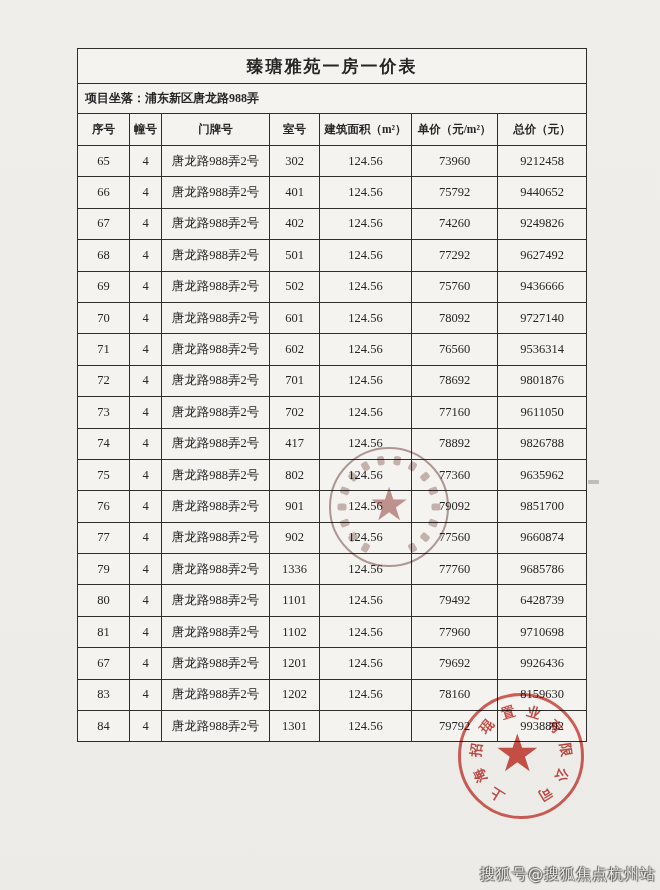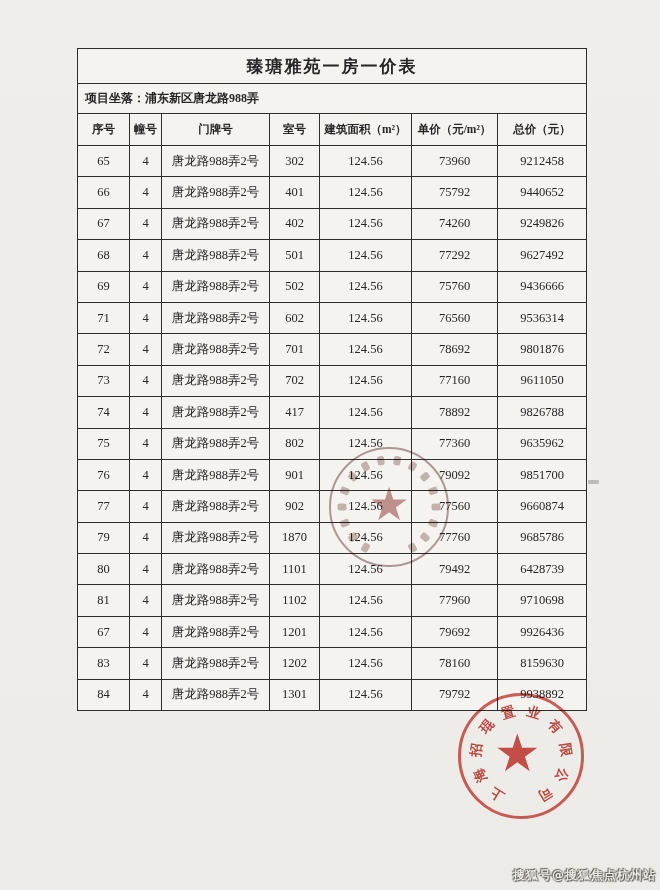--- a/index.html
+++ b/index.html
@@ -47,21 +47,21 @@
   }
   .ring-mark{
     position:absolute;left:50%;top:50%;
     width:7px;height:9px;border-radius:2px;
     background:rgba(118,74,66,.38);
   }
   
   .watermark{
     position:absolute;right:4px;bottom:6px;
     font-family:"DejaVu Sans","Liberation Sans",sans-serif;
-    font-size:12px;font-weight:bold;letter-spacing:1px;
+    font-size:15px;font-weight:normal;letter-spacing:1px;
     color:rgba(250,248,244,.92);
     text-shadow:0 0 1px #55514d,0 0 2px #55514d,1px 1px 1px #55514d,-1px -1px 1px #55514d;
     opacity:.9;
     padding-left:23px;
   }
   .smudge{position:absolute;left:588px;top:480px;width:11px;height:4px;background:#8d8b88;opacity:.5;border-radius:1px;}
 </style>
 </head>
 <body>
 
@@ -134,20 +134,29 @@
         <tr class="data-row">
       <td>69</td>
       <td>4</td>
       <td>唐龙路988弄2号</td>
       <td>502</td>
       <td>124.56</td>
       <td>75760</td>
       <td>9436666</td>
     </tr>
         <tr class="data-row">
+      <td>70</td>
+      <td>4</td>
+      <td>唐龙路988弄2号</td>
+      <td>601</td>
+      <td>124.56</td>
+      <td>78092</td>
+      <td>9727140</td>
+    </tr>
+        <tr class="data-row">
       <td>71</td>
       <td>4</td>
       <td>唐龙路988弄2号</td>
       <td>602</td>
       <td>124.56</td>
       <td>76560</td>
       <td>9536314</td>
     </tr>
         <tr class="data-row">
       <td>72</td>
@@ -200,21 +209,21 @@
       <td>唐龙路988弄2号</td>
       <td>902</td>
       <td>124.56</td>
       <td>77560</td>
       <td>9660874</td>
     </tr>
         <tr class="data-row">
       <td>79</td>
       <td>4</td>
       <td>唐龙路988弄2号</td>
-      <td>1870</td>
+      <td>1336</td>
       <td>124.56</td>
       <td>77760</td>
       <td>9685786</td>
     </tr>
         <tr class="data-row">
       <td>80</td>
       <td>4</td>
       <td>唐龙路988弄2号</td>
       <td>1101</td>
       <td>124.56</td>

